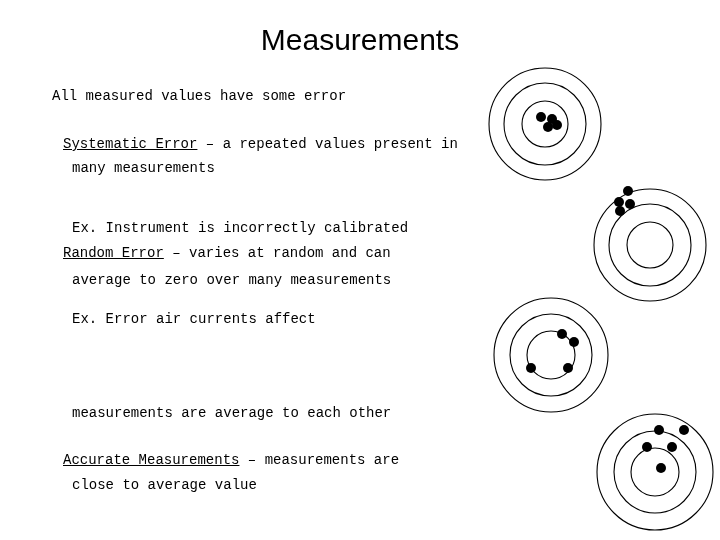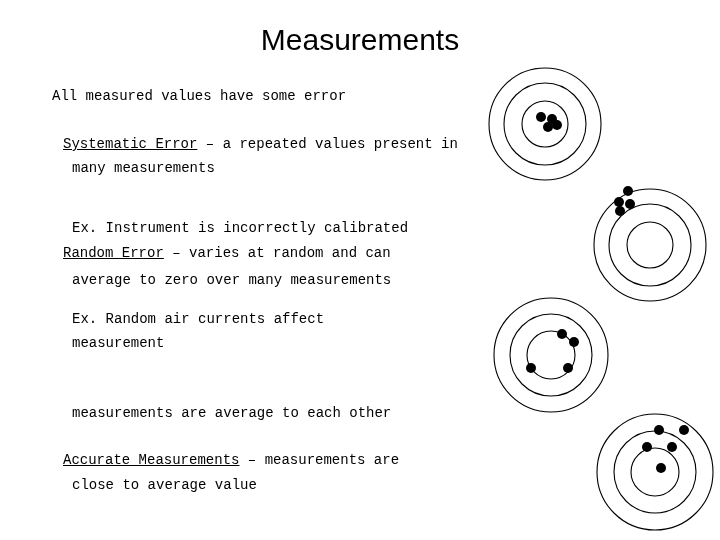--- a/index.html
+++ b/index.html
@@ -86,24 +86,21 @@
     <span>Ex.  Instrument is incorrectly calibrated</span>
   </div>
 
   <div class="body-line l-rand2">
     <span>average to zero over many measurements</span>
   </div>
   <div class="body-line l-rand1">
     <span class="lead">Random Error</span><span> – varies at random and can</span>
   </div>
   <div class="body-line l-randex1">
-    <span>Ex.  Random air currents affect</span>
-  </div>
-  <div class="body-line l-randex2">
-    <span>measurement</span>
+    <span>Ex.  Error air currents affect</span>
   </div>
 
   <div class="body-line l-prec2">
     <span>measurements are average to each other</span>
   </div>
 
   <div class="body-line l-acc2">
     <span>close to average value</span>
   </div>
   <div class="body-line l-acc1">

